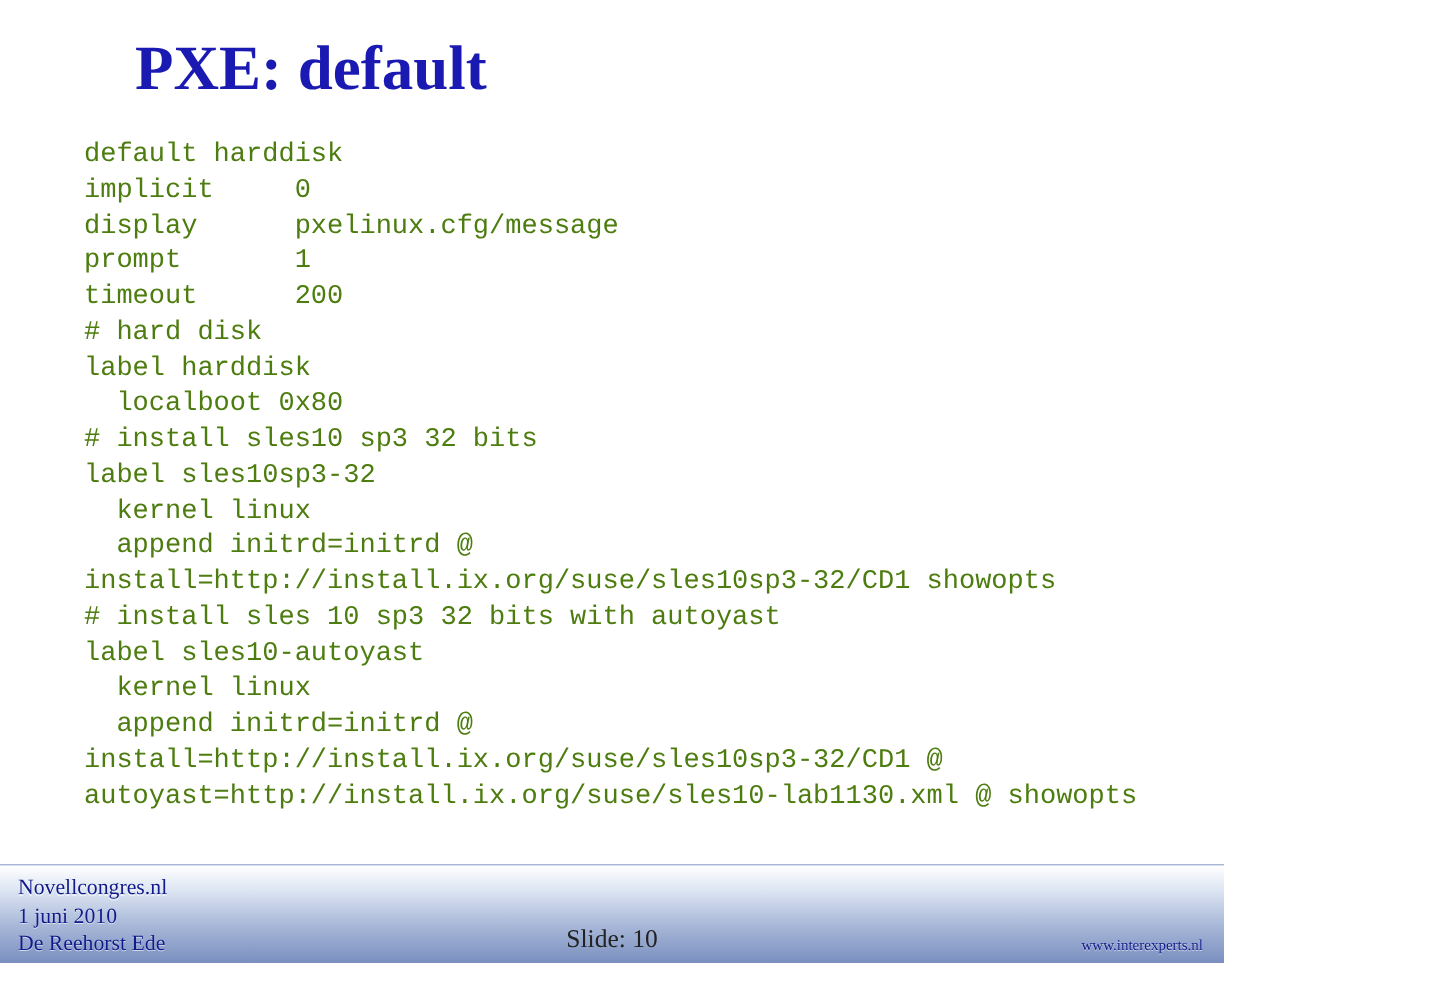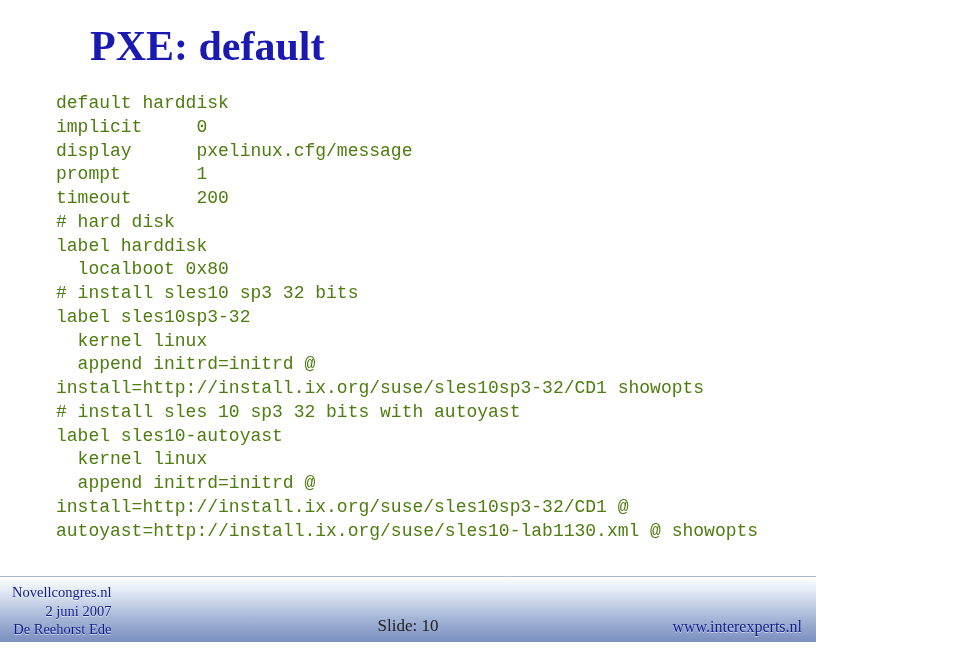--- a/index.html
+++ b/index.html
@@ -41,37 +41,36 @@
   }
   .footer-left {
     position: absolute;
     left: 12px;
     top: 6px;
     font-family: "Comic Sans MS", "Comic Sans", cursive;
     color: #111a8a;
     font-size: 14.5px;
     line-height: 1.28;
     text-shadow: 0 1px 0 rgba(255,255,255,0.6);
-    text-align: right;
   }
   .footer-center {
     position: absolute;
     left: 50%;
     transform: translateX(-50%);
     bottom: 6px;
     font-family: "Comic Sans MS", "Comic Sans", cursive;
     font-size: 17px;
     color: #222;
   }
   .footer-right {
     position: absolute;
     right: 14px;
     bottom: 6px;
     font-family: "Comic Sans MS", "Comic Sans", cursive;
-    font-size: 16px;
+    font-size: 10px;
     color: #111a8a;
     text-shadow: 0 1px 0 rgba(255,255,255,0.6);
   }
 </style>
 </head>
 <body>
 
 <div class="slide">
   <div class="title">PXE: default</div>
   <div class="code" id="code-block">default harddisk
@@ -90,19 +89,19 @@
 # install sles 10 sp3 32 bits with autoyast
 label sles10-autoyast
   kernel linux
   append initrd=initrd @
 install=http://install.ix.org/suse/sles10sp3-32/CD1 @
 autoyast=http://install.ix.org/suse/sles10-lab1130.xml @ showopts</div>
 
   <div class="footer-bar">
     <div class="footer-left">
       <div>Novellcongres.nl</div>
-      <div>  2 juni 2007</div>
+      <div>  1 juni 2010</div>
       <div>De Reehorst Ede</div>
     </div>
     <div class="footer-center">Slide: 10</div>
     <div class="footer-right">www.interexperts.nl</div>
   </div>
 </div>
 
 </body></html>

